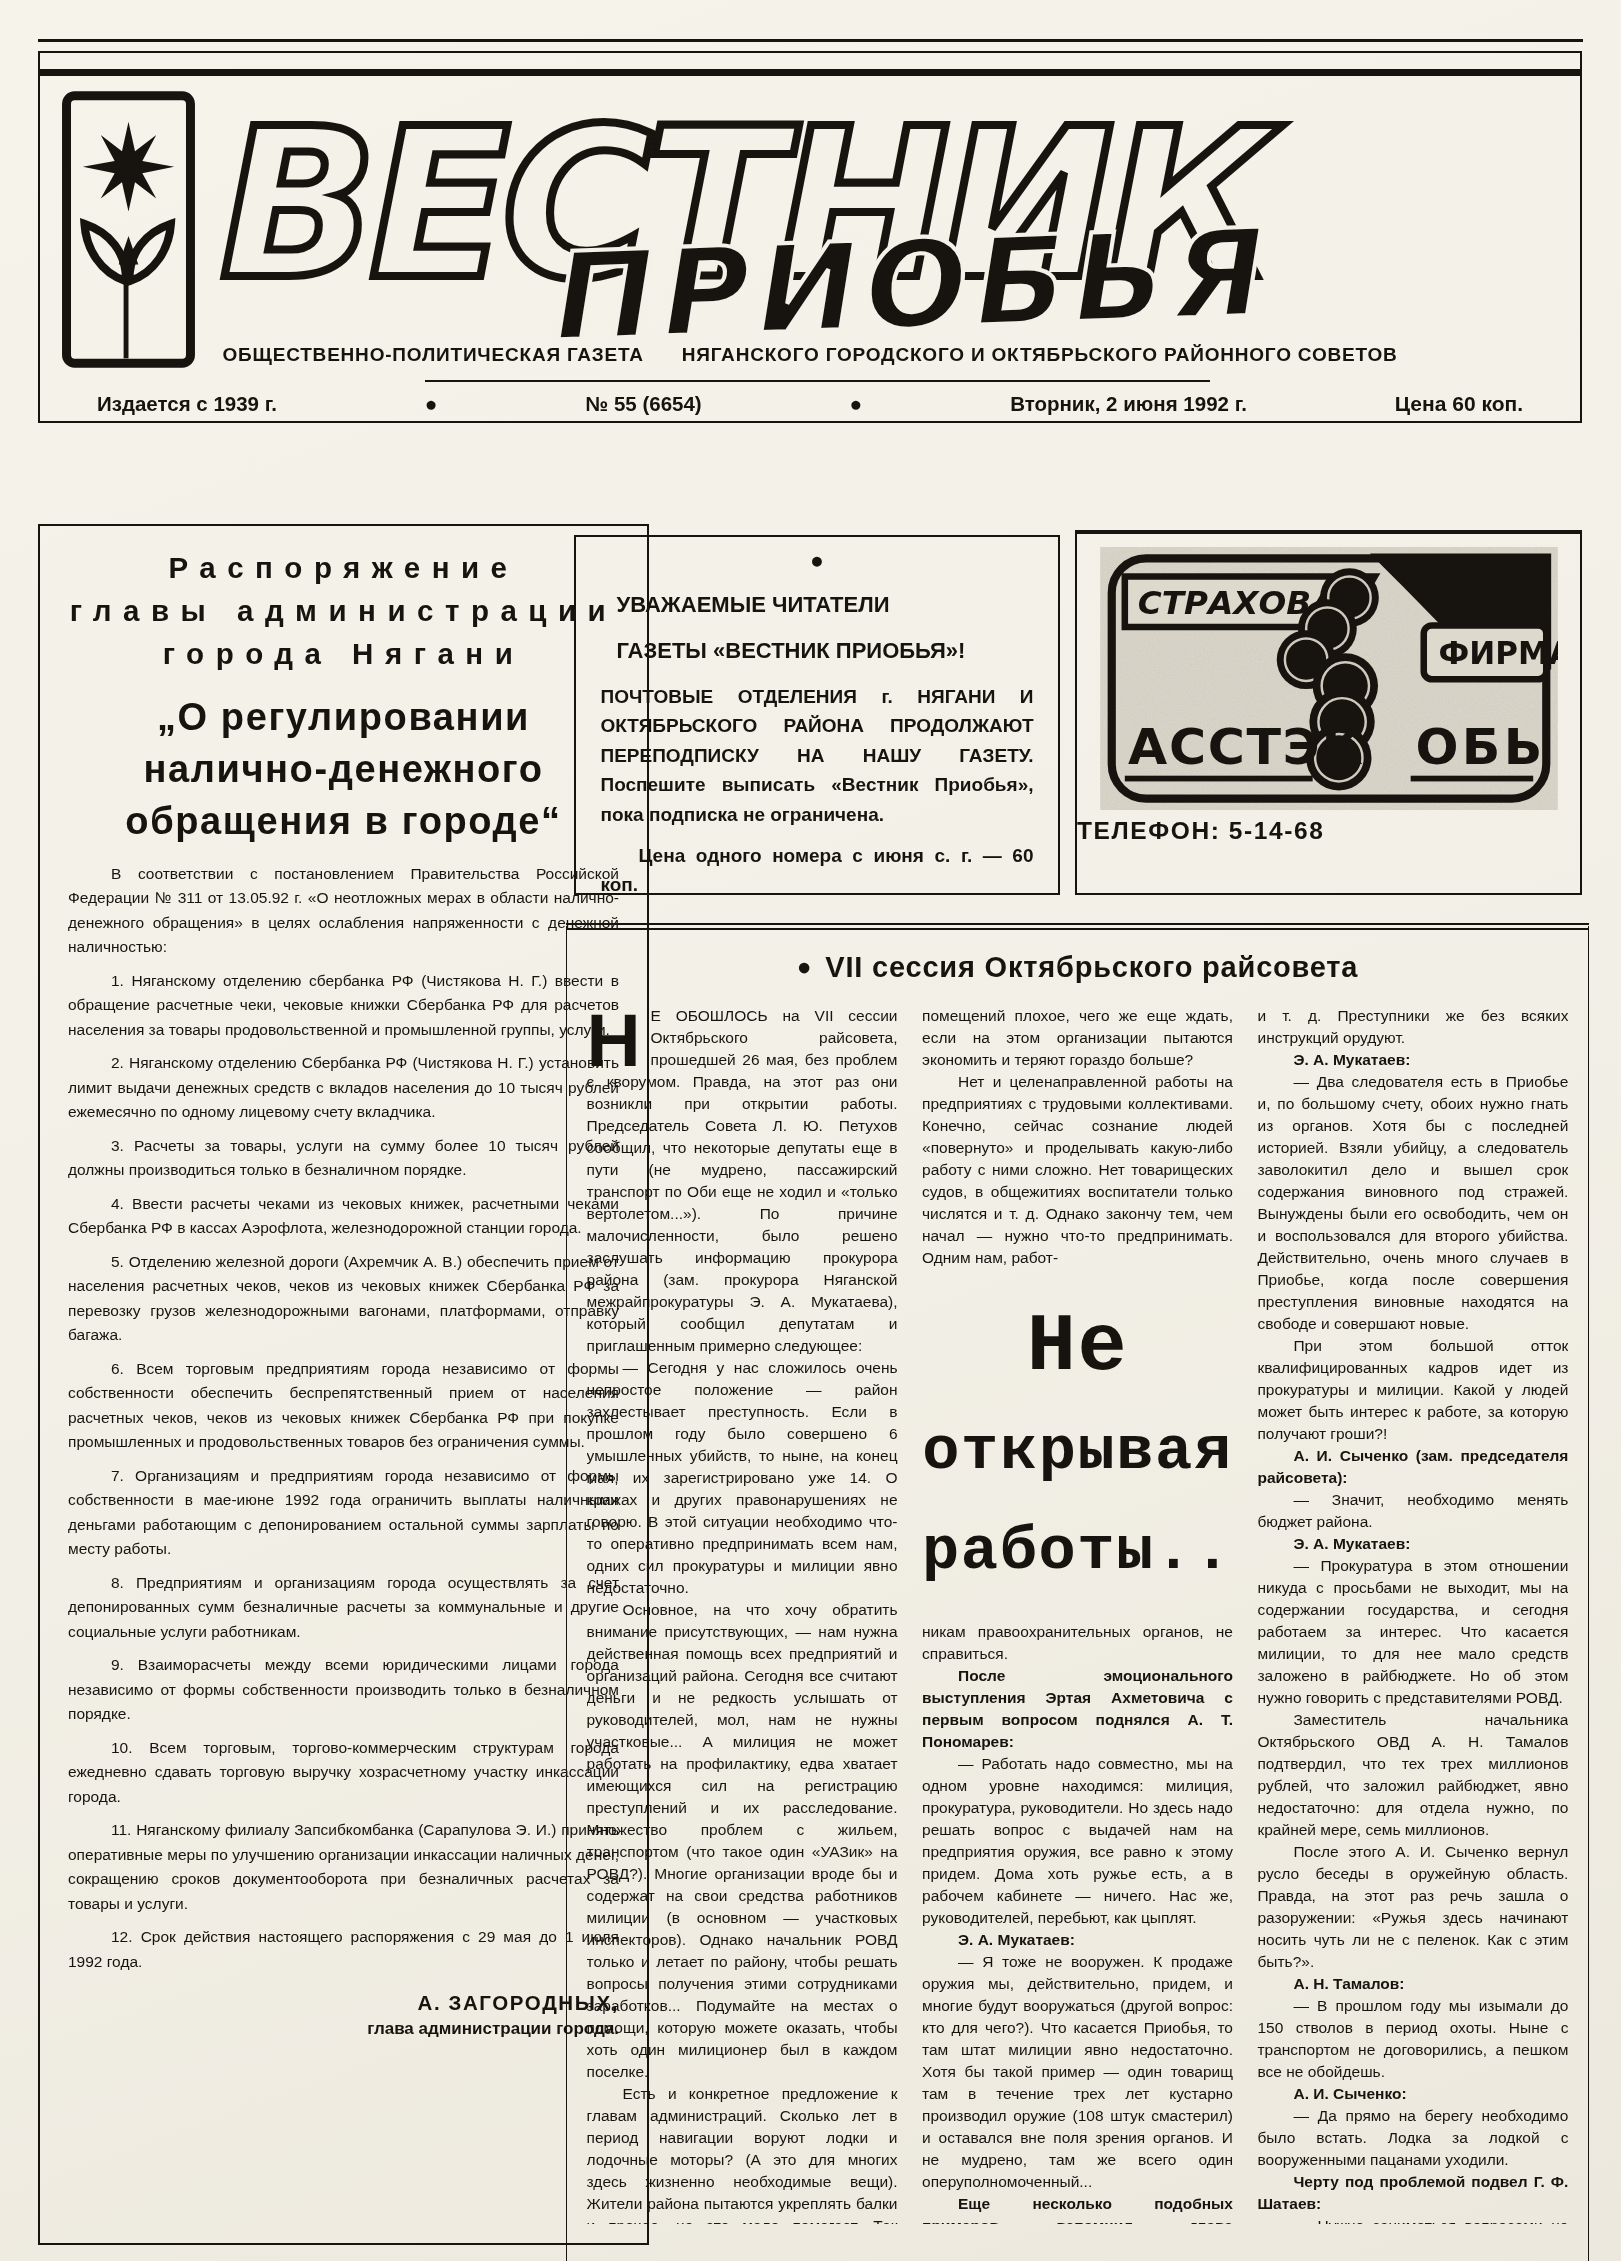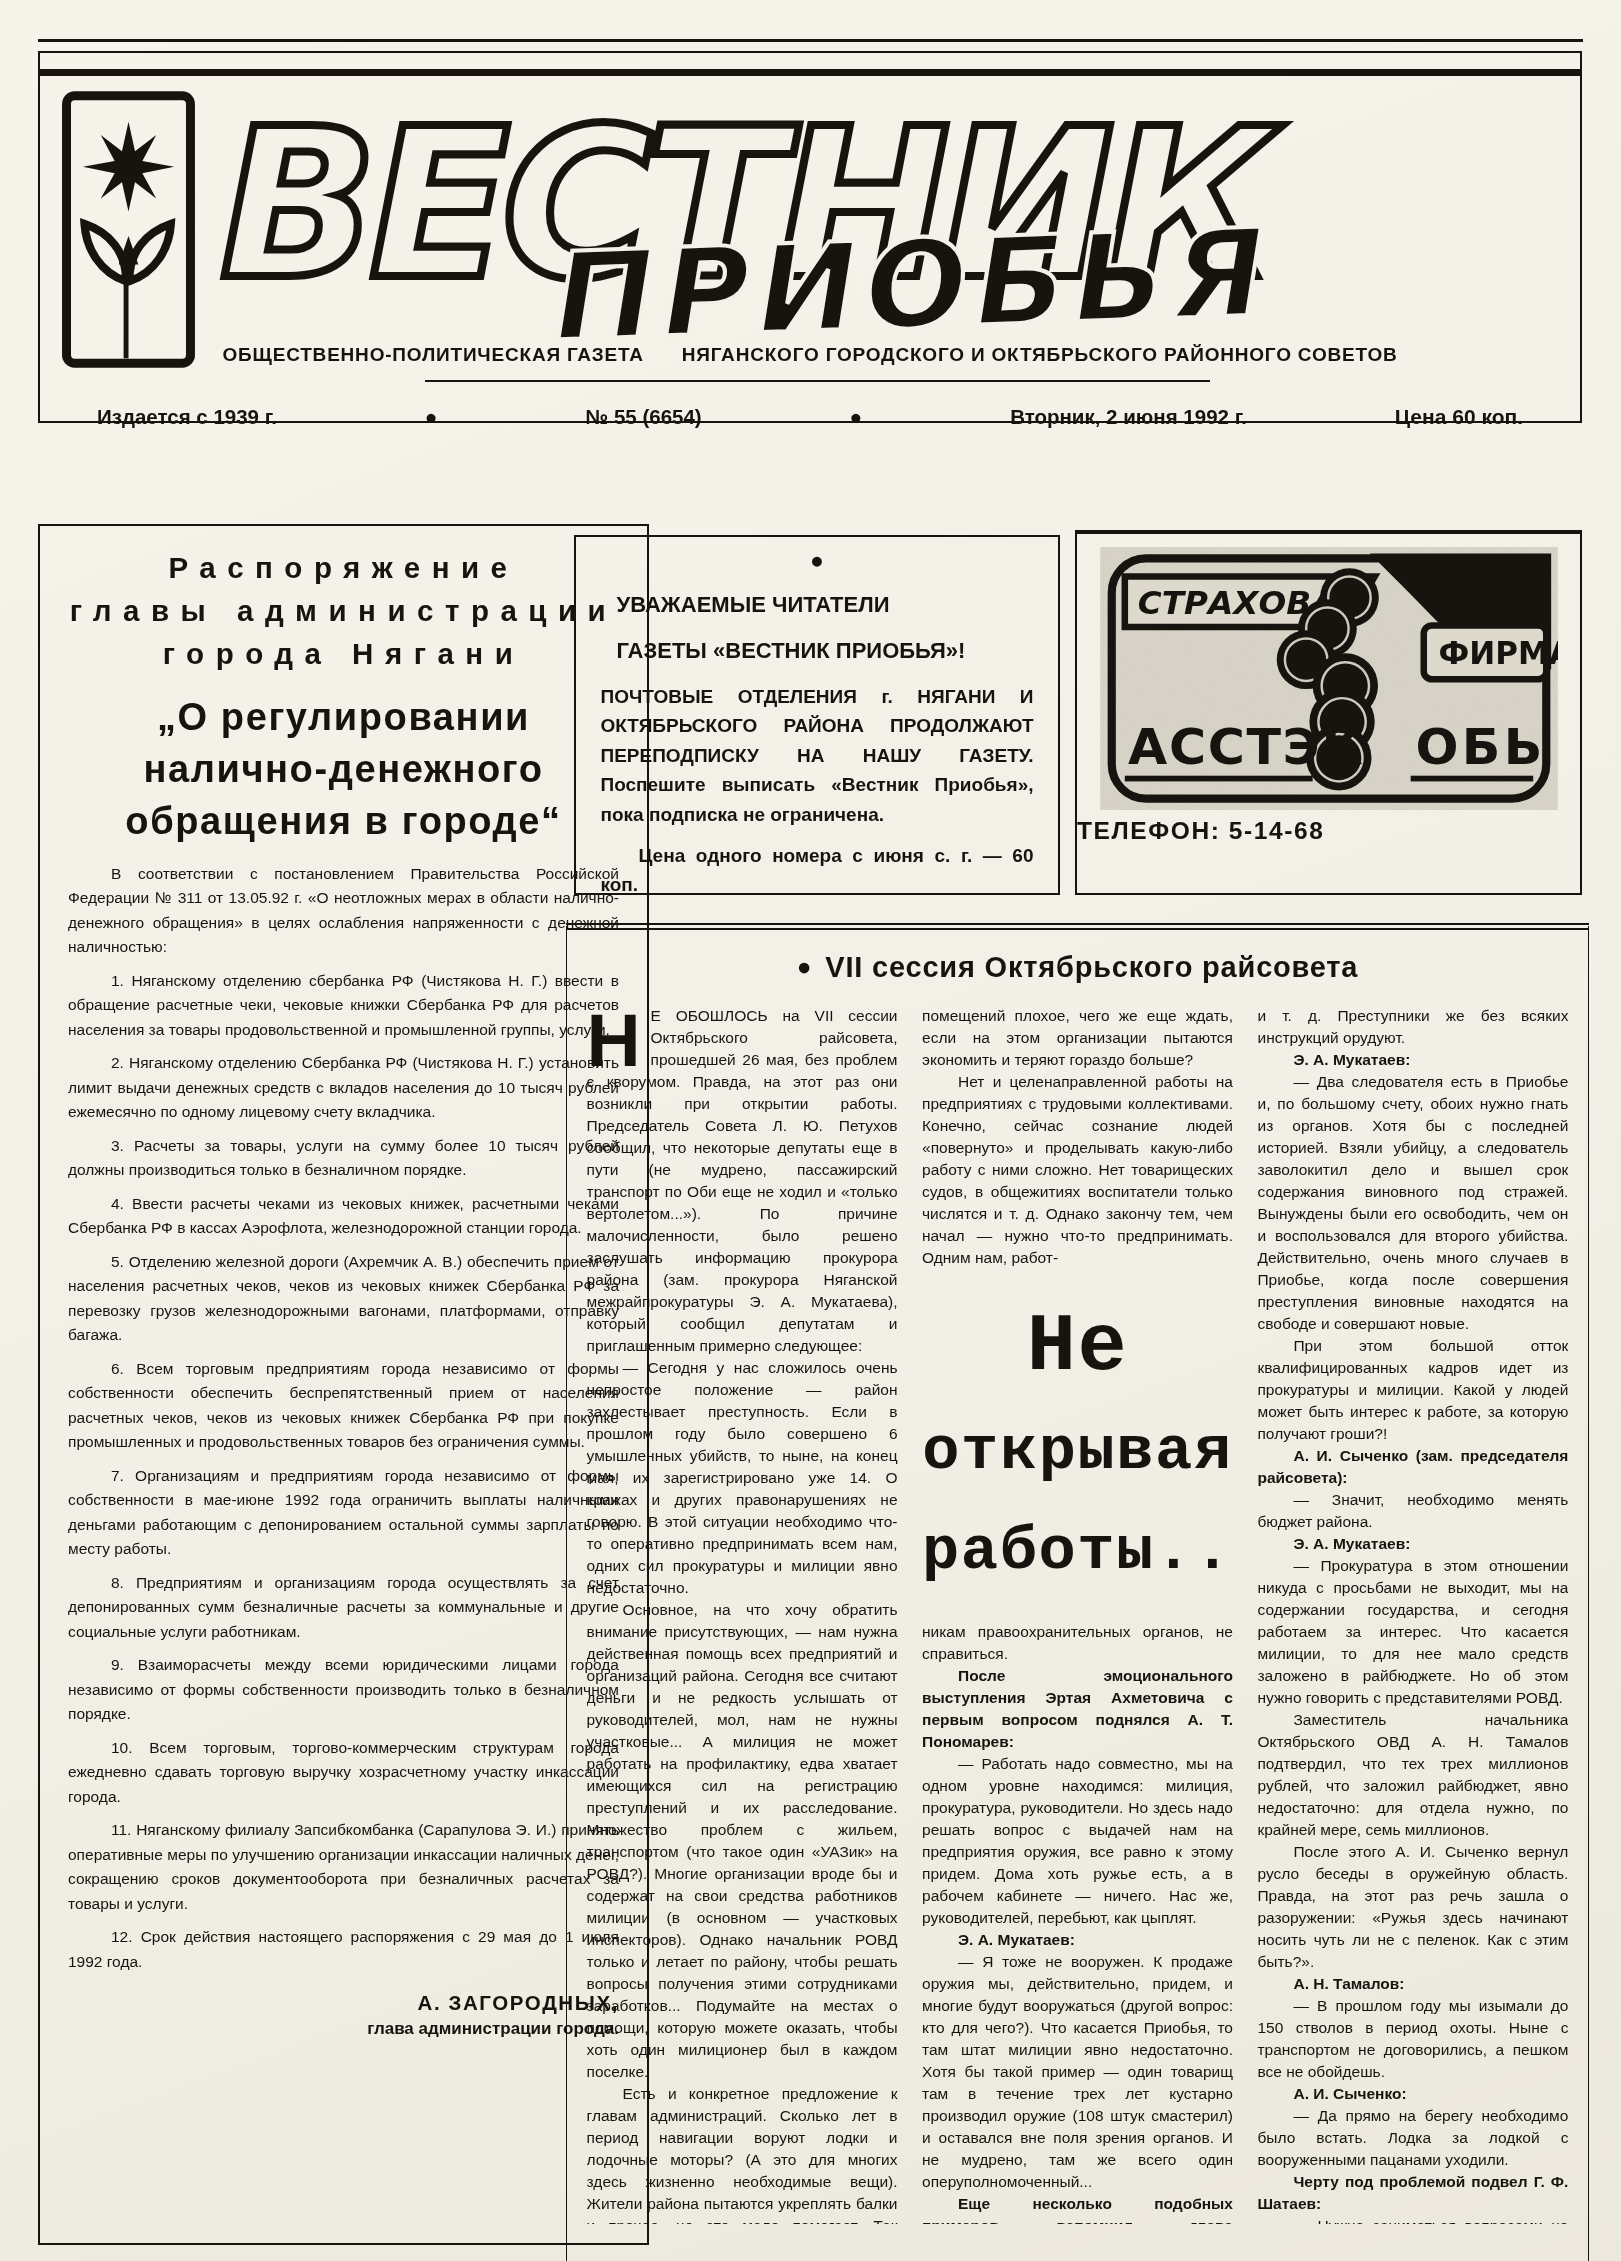--- a/index.html
+++ b/index.html
@@ -11,21 +11,21 @@
   
   .top-hairline{position:absolute;left:38px;top:39px;width:1545px;border-top:3.3px solid #17140f;}
   .masthead{position:absolute;left:38px;top:51px;width:1540px;height:368px;border:2.5px solid #17140f;}
   .masthead .heavybar{position:absolute;left:0;right:0;top:16.4px;height:6.5px;background:#17140f;}
   .emblem{position:absolute;left:19.6px;top:36px;}
   .logotype{position:absolute;left:164px;top:8.2px;}
   .tagline{position:absolute;left:0;right:0;top:291px;text-align:center;
            font-weight:bold;font-size:19px;letter-spacing:0.8px;}
   .tagline .gap{display:inline-block;width:38px;}
   .mast-rule{position:absolute;left:385px;top:327px;width:785px;border-top:2.5px solid #17140f;}
-  .info-row{position:absolute;left:57px;right:57px;top:352px;display:flex;
+  .info-row{position:absolute;left:57px;right:57px;top:339px;display:flex;
             justify-content:space-between;align-items:center;font-weight:bold;font-size:20.5px;}
   .info-row .bullet{font-size:21px;}
 
   
   .decree{position:absolute;left:38px;top:524px;width:611px;height:1721px;
           border:2.5px solid #17140f;padding:19.6px 28px 8.2px;box-sizing:border-box;overflow:hidden;}
   .decree-title p{margin:0;text-align:center;font-weight:bold;font-size:29.5px;
                   line-height:43px;letter-spacing:11.5px;}
   .decree-subtitle{margin-top:16.4px;}
   .decree-subtitle p{margin:0;text-align:center;font-weight:bold;font-size:38px;

